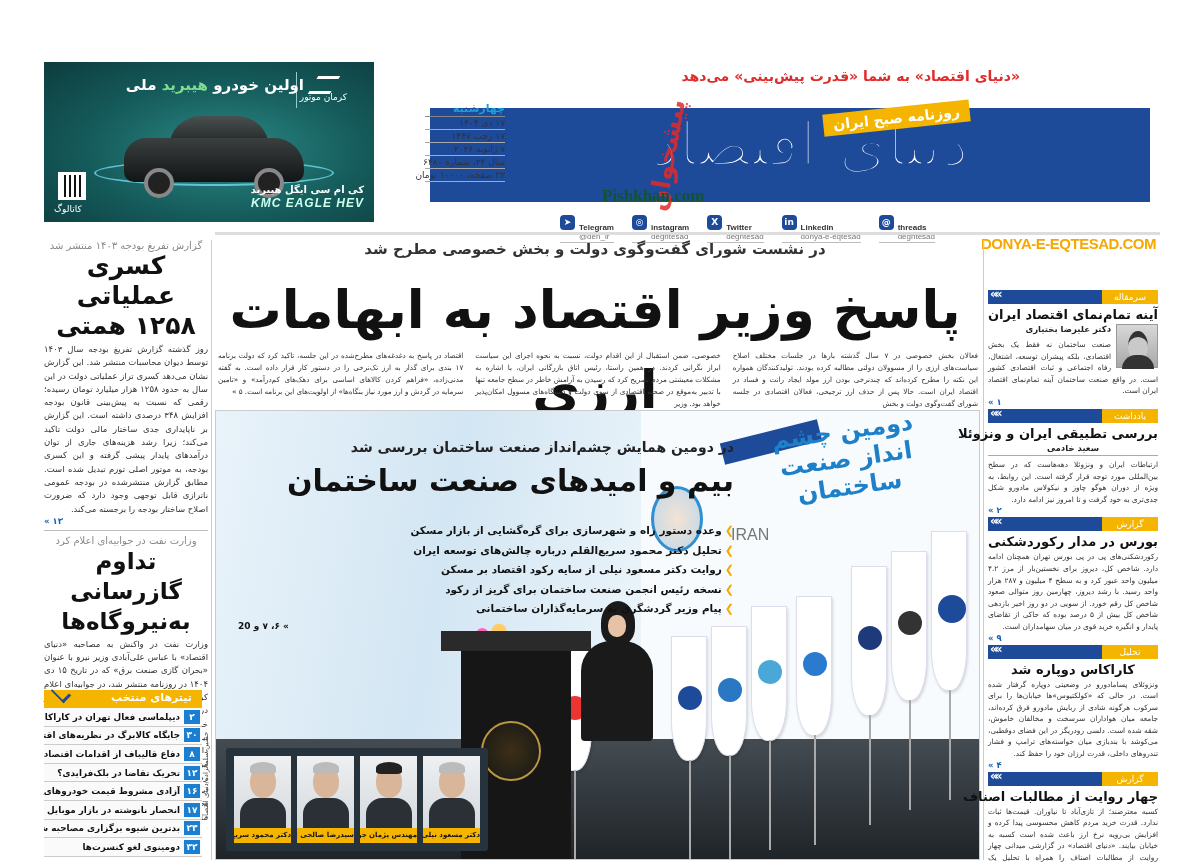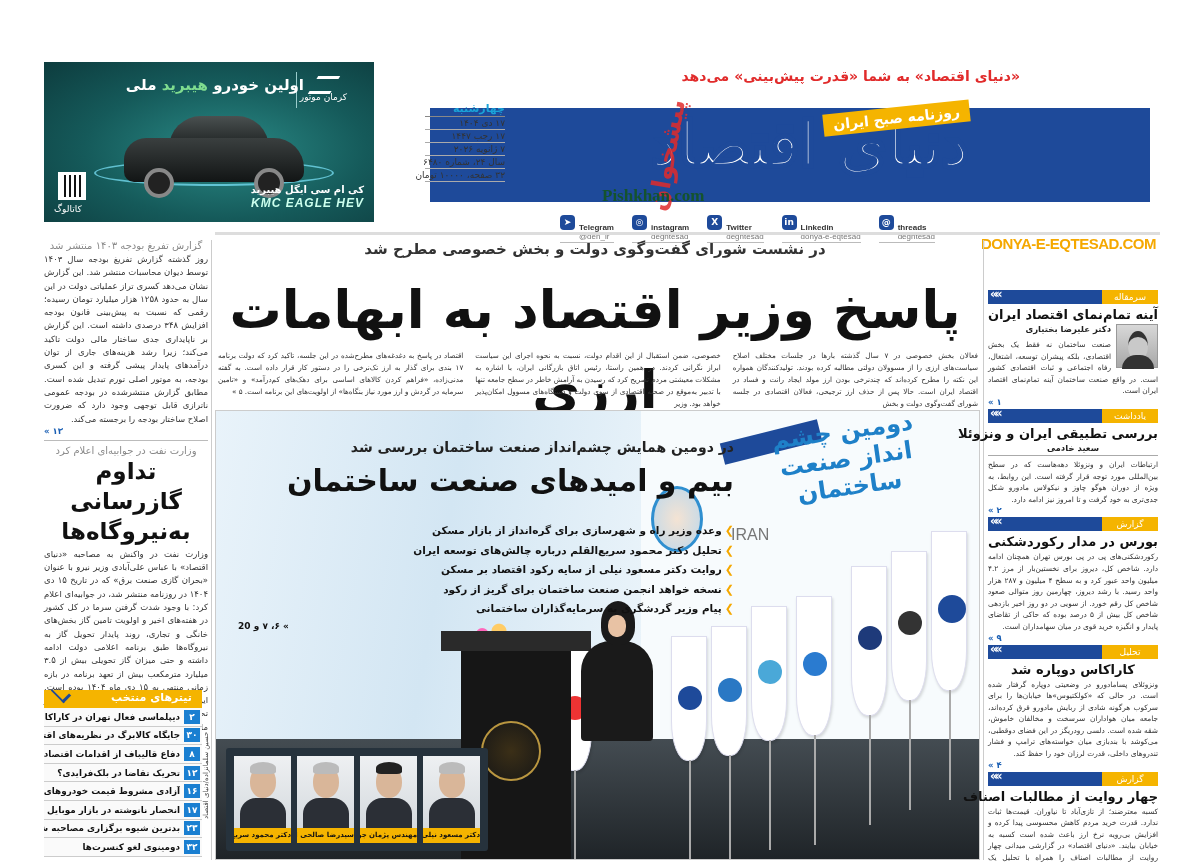--- a/index.html
+++ b/index.html
@@ -173,20 +173,21 @@
     <div class="row">۷ ژانویه ۲۰۲۶</div>
     <div class="row">سال ۲۴، شماره ۶۴۸۰</div>
     <div class="row">۳۲ صفحه، ۱۰۰۰۰ تومان</div>
   </div>
 </div>
 <div class="abs mast-rule"></div>
 
 <div class="abs left-col">
   <div>
     <div class="kicker">گزارش تفریغ بودجه ۱۴۰۳ منتشر شد</div>
+    <div class="lead-h" style="font-size:25px;">کسری عملیاتی ۱۲۵۸ همتی</div>
     <div class="body-txt" style="margin-top:2px;">روز گذشته گزارش تفریغ بودجه سال ۱۴۰۳ توسط دیوان محاسبات منتشر شد. این گزارش نشان می‌دهد کسری تراز عملیاتی دولت در این سال به حدود ۱۲۵۸ هزار میلیارد تومان رسیده؛ رقمی که نسبت به پیش‌بینی قانون بودجه افزایش ۳۴۸ درصدی داشته است. این گزارش بر ناپایداری جدی ساختار مالی دولت تاکید می‌کند؛ زیرا رشد هزینه‌های جاری از توان درآمدهای پایدار پیشی گرفته و این کسری بودجه، به موتور اصلی تورم تبدیل شده است. مطابق گزارش منتشرشده در بودجه عمومی ناترازی قابل توجهی وجود دارد که ضرورت اصلاح ساختار بودجه را برجسته می‌کند.</div>
     <div class="ref-line">۱۳ »</div>
   </div>
   <div class="hr"></div>
   <div>
     <div class="kicker">وزارت نفت در جوابیه‌ای اعلام کرد</div>
     <div class="lead-h" style="font-size:23px;">تداوم گازرسانی به‌نیروگاه‌ها</div>
     <div class="body-txt" style="margin-top:2px;">وزارت نفت در واکنش به مصاحبه «دنیای اقتصاد» با عباس علی‌آبادی وزیر نیرو با عنوان «بحران گازی صنعت برق» که در تاریخ ۱۵ دی ۱۴۰۴ در روزنامه منتشر شد، در جوابیه‌ای اعلام کرد: با وجود شدت گرفتن سرما در کل کشور در هفته‌های اخیر و اولویت تامین گاز بخش‌های خانگی و تجاری، روند پایدار تحویل گاز به نیروگاه‌ها طبق برنامه اعلامی دولت ادامه داشته و حتی میزان گاز تحویلی بیش از ۳.۵ میلیارد مترمکعب بیش از تعهد برنامه در بازه زمانی منتهی به ۱۵ دی ماه ۱۴۰۴ بوده است. این میزان گاز تحویلی رکورد جدیدی را در تحویل گاز به نیروگاه‌ها و صنایع برای شرکت ملی گاز ایران ثبت کرد.</div>
     <div class="ref-line">۳ »</div>
   </div>
@@ -287,24 +288,24 @@
     </div>
   <div class="speaker">
       <div class="body"></div>
       <div class="head"></div>
       <div class="face"></div>
     </div>
 
   <div class="feat-kicker">در دومین همایش چشم‌انداز صنعت ساختمان بررسی شد</div>
   <div class="feat-head">بیم و امیدهای صنعت ساختمان</div>
   <ul class="feat-bullets">
-    <li>وعده وزیر راه و شهرسازی برای گره‌انداز از بازار مسکن</li>
+    <li>وعده دستور راه و شهرسازی برای گره‌گشایی از بازار مسکن</li>
     <li>تحلیل دکتر محمود سریع‌القلم درباره چالش‌های توسعه ایران</li>
     <li>روایت دکتر مسعود نیلی از سایه رکود اقتصاد بر مسکن</li>
-    <li>نسخه خواهد انجمن صنعت ساختمان برای گریز از رکود</li>
+    <li>نسخه رئیس انجمن صنعت ساختمان برای گریز از رکود</li>
     <li>پیام وزیر گردشگری به سرمایه‌گذاران ساختمانی</li>
   </ul>
   <div class="feat-ref" style="left:22px; right:auto;">» ۶، ۷ و 20</div>
 
   <div class="portraits">
     <div class="portrait">
         <div class="suit"></div>
         <div class="ph"></div>
         <div class="hair"></div>
         <div class="cap">دکتر محمود سریع‌القلم</div>

